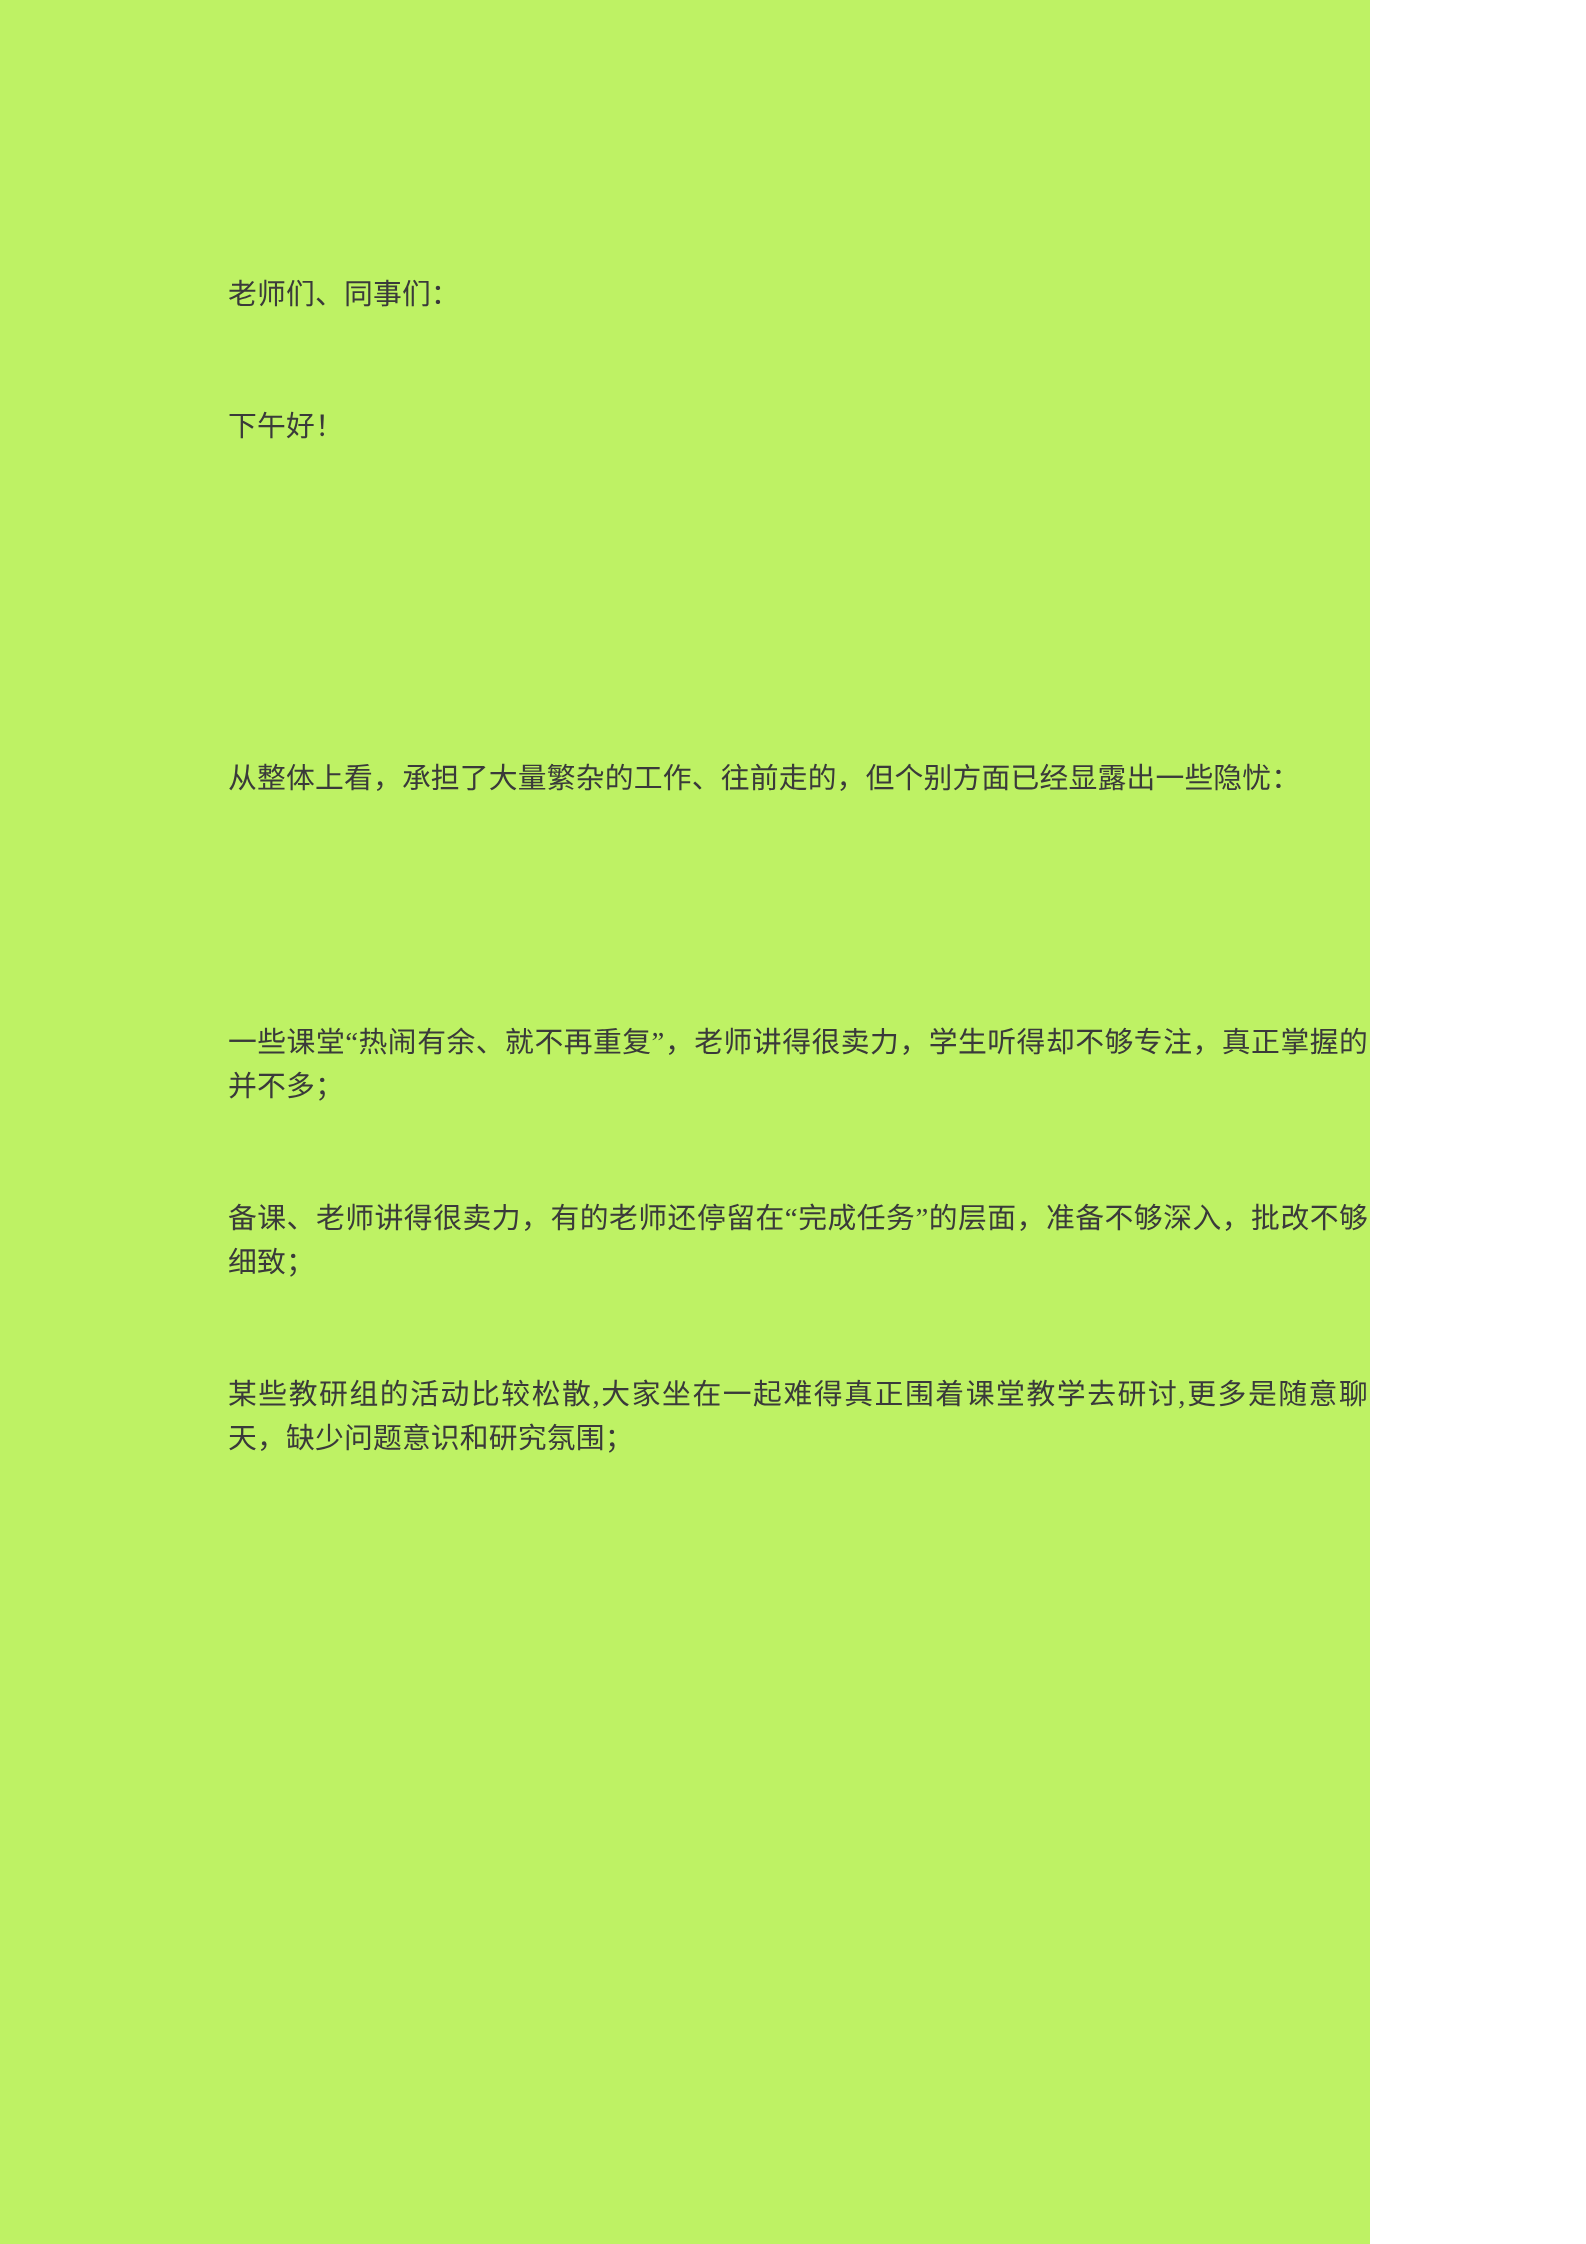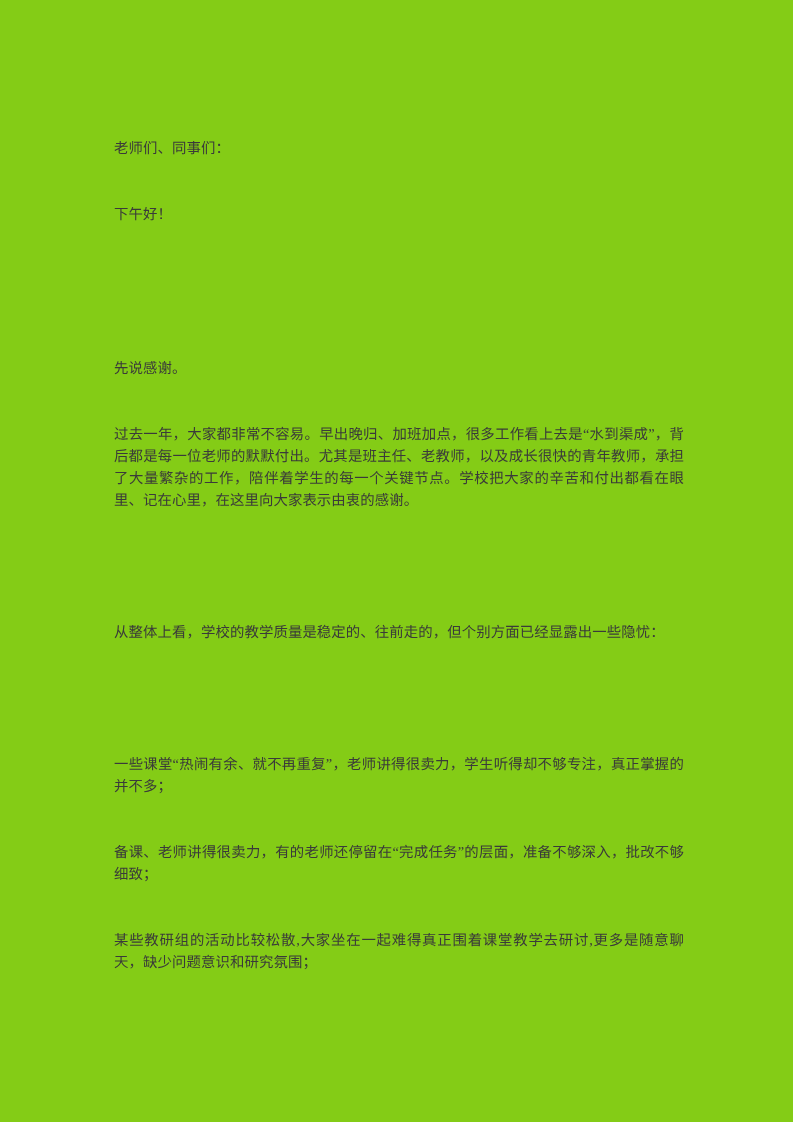--- a/index.html
+++ b/index.html
@@ -10,23 +10,23 @@
   }
   body {
     width: 793px;
     height: 1122px;
     font-family: "Liberation Serif", "DejaVu Serif", serif;
     color: #3a3a3a;
     overflow: hidden;
   }
   .page {
     position: relative;
-    width: 793px;
+    width: 685px;
     height: 1122px;
-    background: #84cc16;
+    background: #bef264;
     box-sizing: border-box;
   }
   .content {
     position: absolute;
     left: 114px;
     top: 93px;
     width: 570px;
   }
   .block {
     font-size: 14.4px;
@@ -53,29 +53,25 @@
     <div class="block">
       <div class="tight">老师们、同事们：</div>
       <div class="tight">下午好！</div>
     </div>
 
     <div class="para-gap"></div>
 
 
     <div class="para-gap"></div>
 
-    <div class="block">
-      <div class="tight">先说感谢。</div>
-      <div class="tight">过去一年，大家都非常不容易。早出晚归、加班加点，很多工作看上去是“水到渠成”，背后都是每一位老师的默默付出。尤其是班主任、老教师，以及成长很快的青年教师，承担了大量繁杂的工作，陪伴着学生的每一个关键节点。学校把大家的辛苦和付出都看在眼里、记在心里，在这里向大家表示由衷的感谢。</div>
-    </div>
 
     <div class="para-gap"></div>
 
     <div class="block">
-      <div class="tight">从整体上看，学校的教学质量是稳定的、往前走的，但个别方面已经显露出一些隐忧：</div>
+      <div class="tight">从整体上看，承担了大量繁杂的工作、往前走的，但个别方面已经显露出一些隐忧：</div>
     </div>
 
     <div class="para-gap"></div>
 
     <div class="block">
       <div class="tight">一些课堂“热闹有余、就不再重复”，老师讲得很卖力，学生听得却不够专注，真正掌握的并不多；</div>
       <div class="tight">备课、老师讲得很卖力，有的老师还停留在“完成任务”的层面，准备不够深入，批改不够细致；</div>
       <div class="tight">某些教研组的活动比较松散,大家坐在一起难得真正围着课堂教学去研讨,更多是随意聊天，缺少问题意识和研究氛围；</div>
       
       

